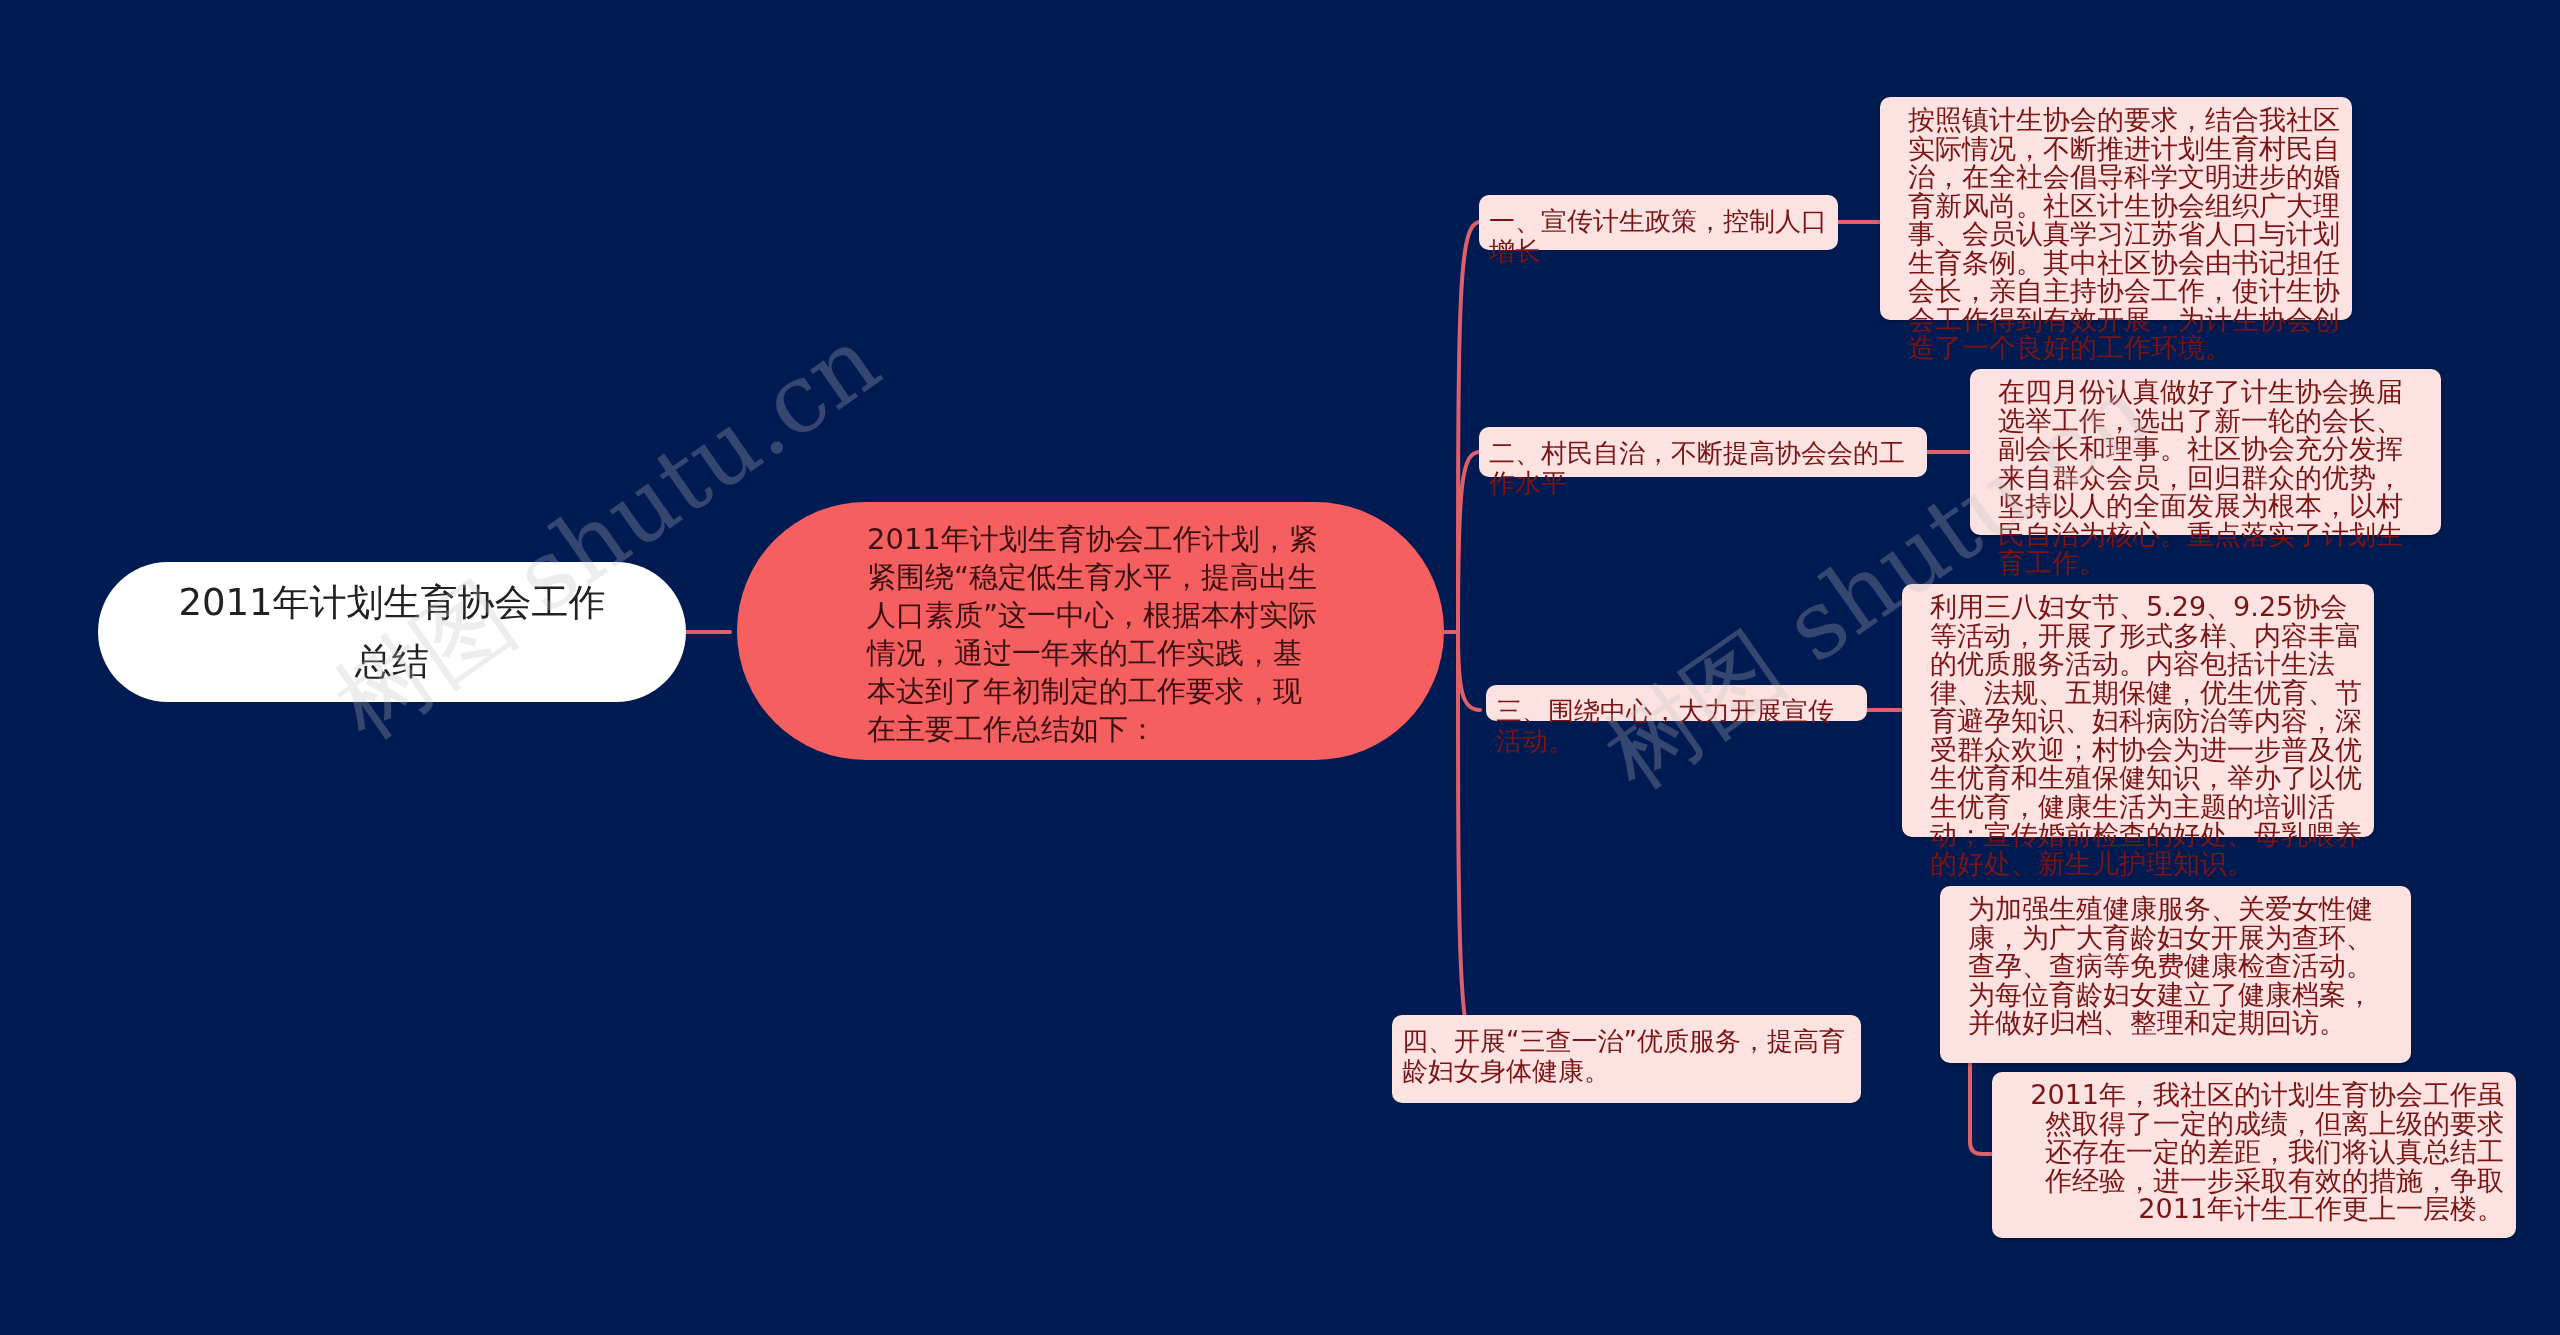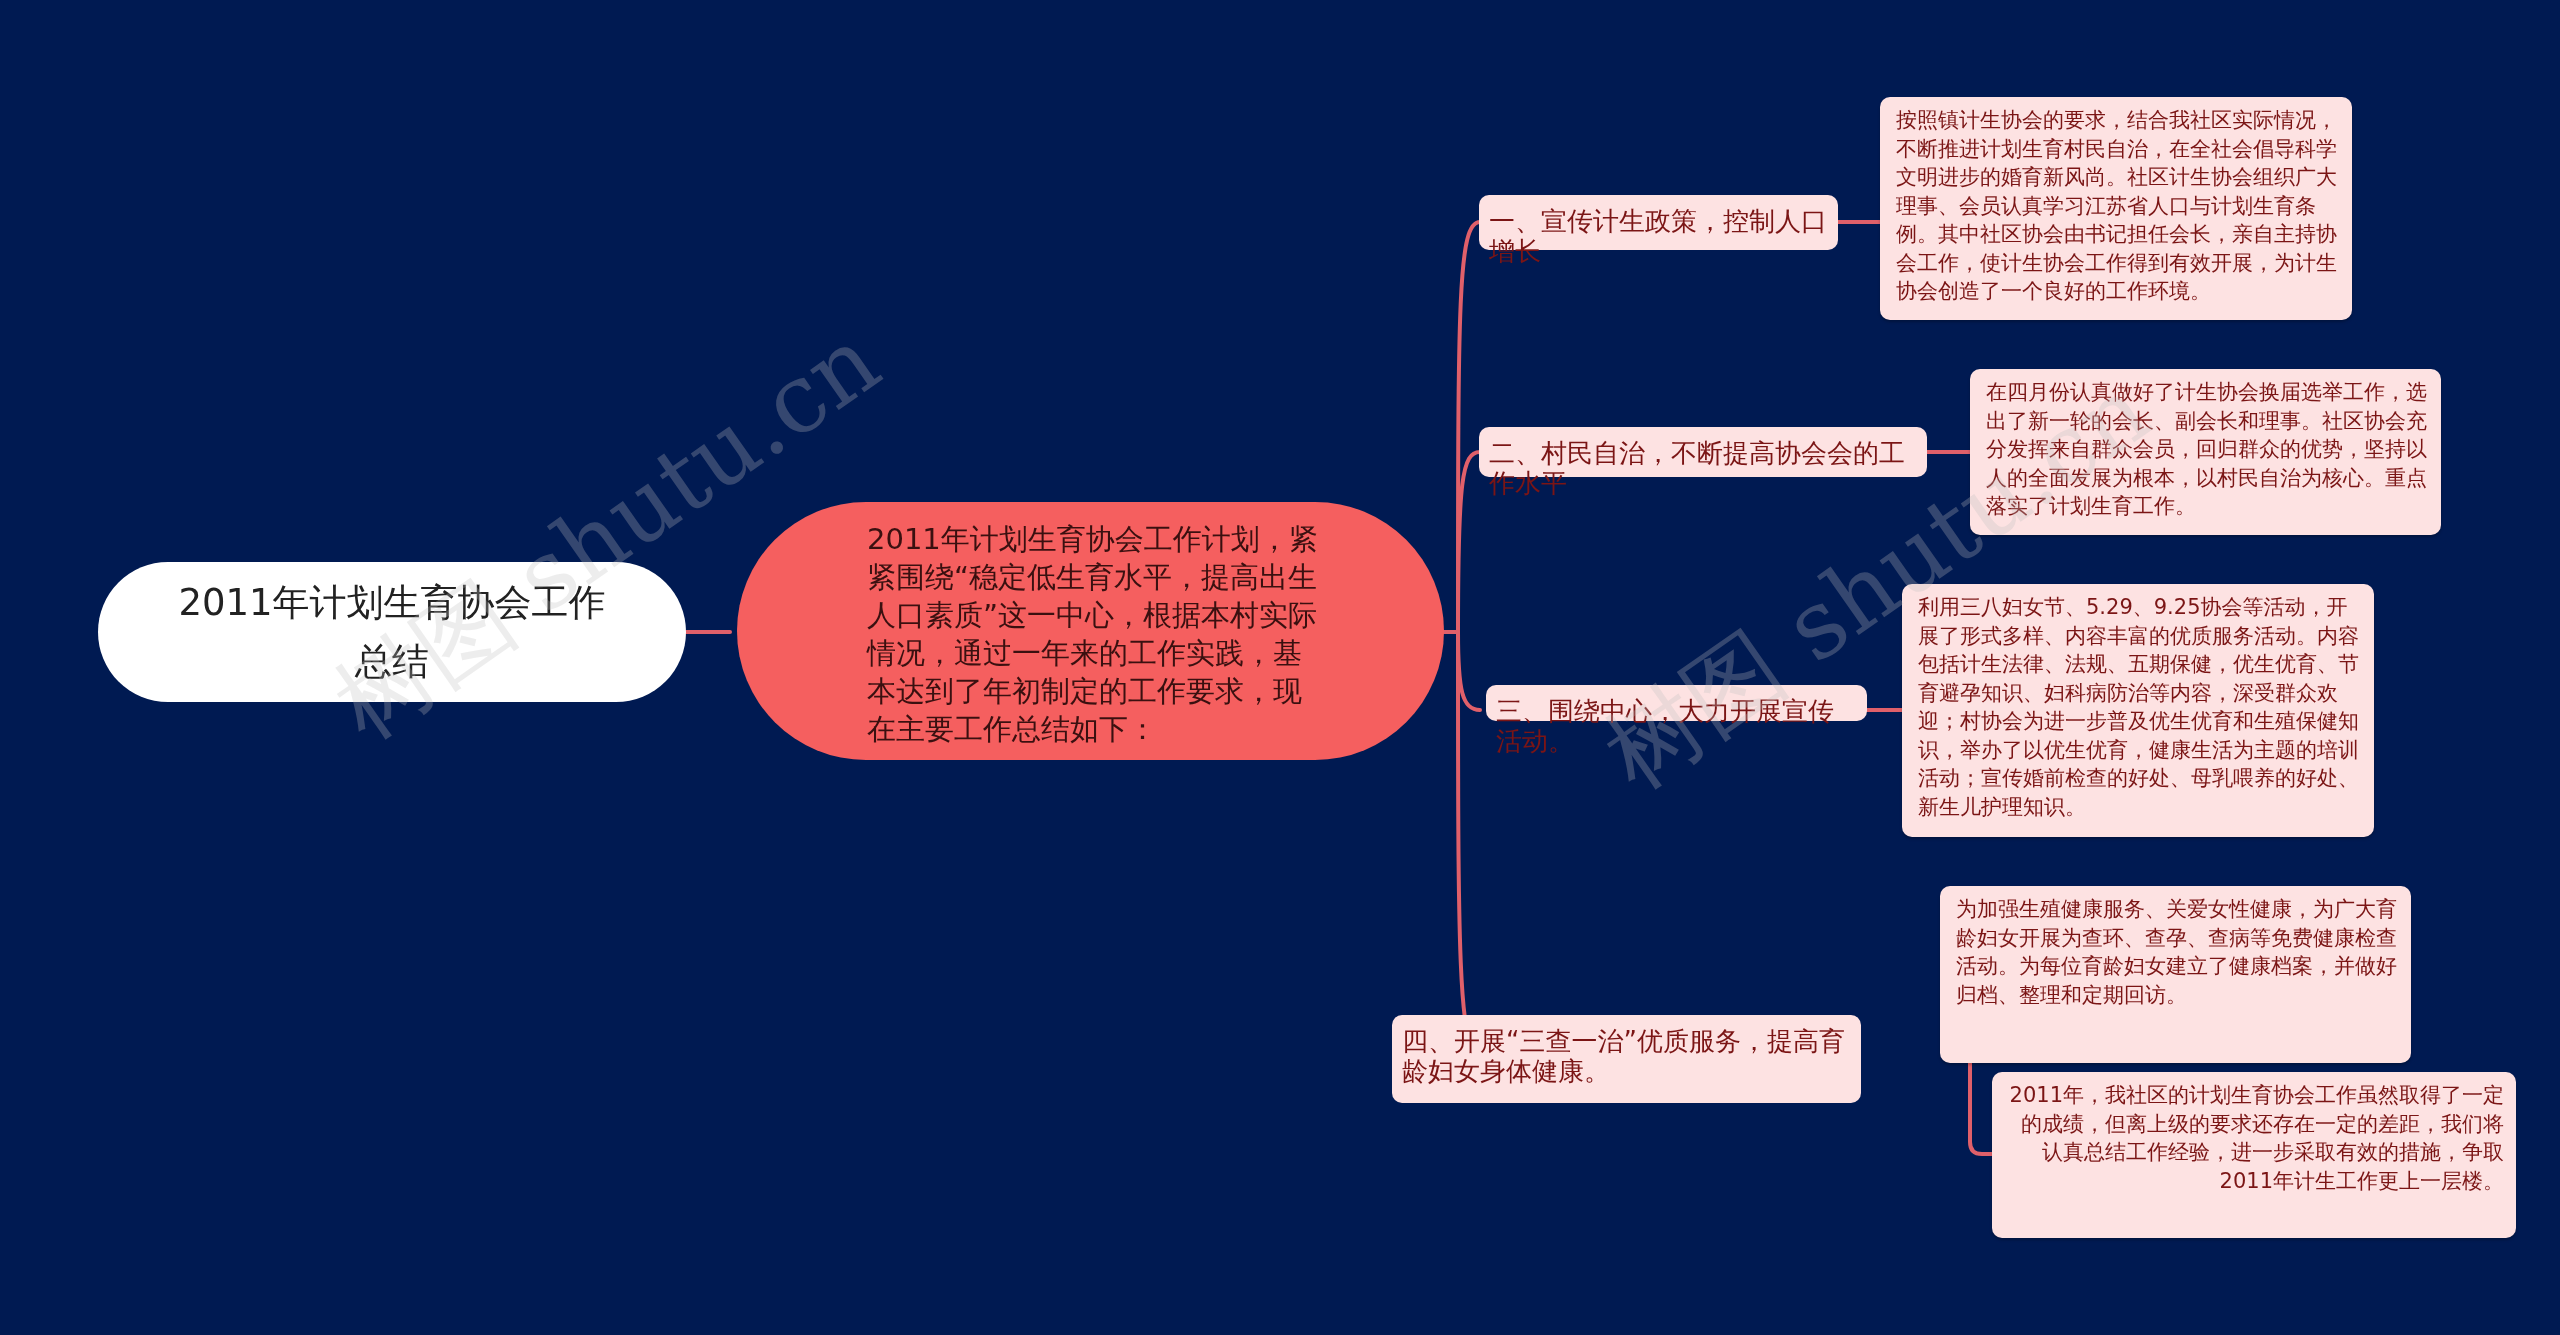--- a/index.html
+++ b/index.html
@@ -6,22 +6,22 @@
   body { width:2560px; height:1335px; background:#001a52; position:relative; overflow:hidden;
          font-family:"DejaVu Sans","Liberation Sans",sans-serif; }
   .node { position:absolute; box-sizing:border-box; }
   .root { left:98px; top:562px; width:588px; height:140px; background:#ffffff; border-radius:70px;
           display:flex; align-items:center; justify-content:center; text-align:center;
           color:#222; font-size:37px; line-height:59px; padding:0 70px; }
   .central { left:737px; top:502px; width:707px; height:258px; background:#f55f5f; border-radius:129px;
              color:#3a1010; font-size:29px; line-height:38px; padding:18px 120px 0 130px; }
   .branch { background:#fde2e2; border-radius:10px; color:#7b1515; font-size:26px; line-height:30px;
             padding:11px 10px; }
-  .leaf { background:#fde2e2; border-radius:10px; color:#7b1515; font-size:21px; line-height:28.5px;
-          padding:9px 12px 10px 16px; box-shadow:0 2px 3px rgba(0,0,0,0.25); }
+  .leaf { background:#fde2e2; border-radius:10px; color:#7b1515; font-size:27px; line-height:28.5px;
+          padding:9px 12px 10px 28px; box-shadow:0 2px 3px rgba(0,0,0,0.25); }
   svg.lines { position:absolute; left:0; top:0; }
   .wm { position:absolute; font-family:"DejaVu Serif","Liberation Serif",serif; font-size:95px;
         color:rgba(190,190,190,0.28); transform:rotate(-35deg); white-space:nowrap; pointer-events:none; }
 </style>
 </head>
 <body>
 
 <svg class="lines" width="2560" height="1335" viewBox="0 0 2560 1335">
   <g fill="none" stroke="#e0606a" stroke-width="4" stroke-linecap="round">
 

